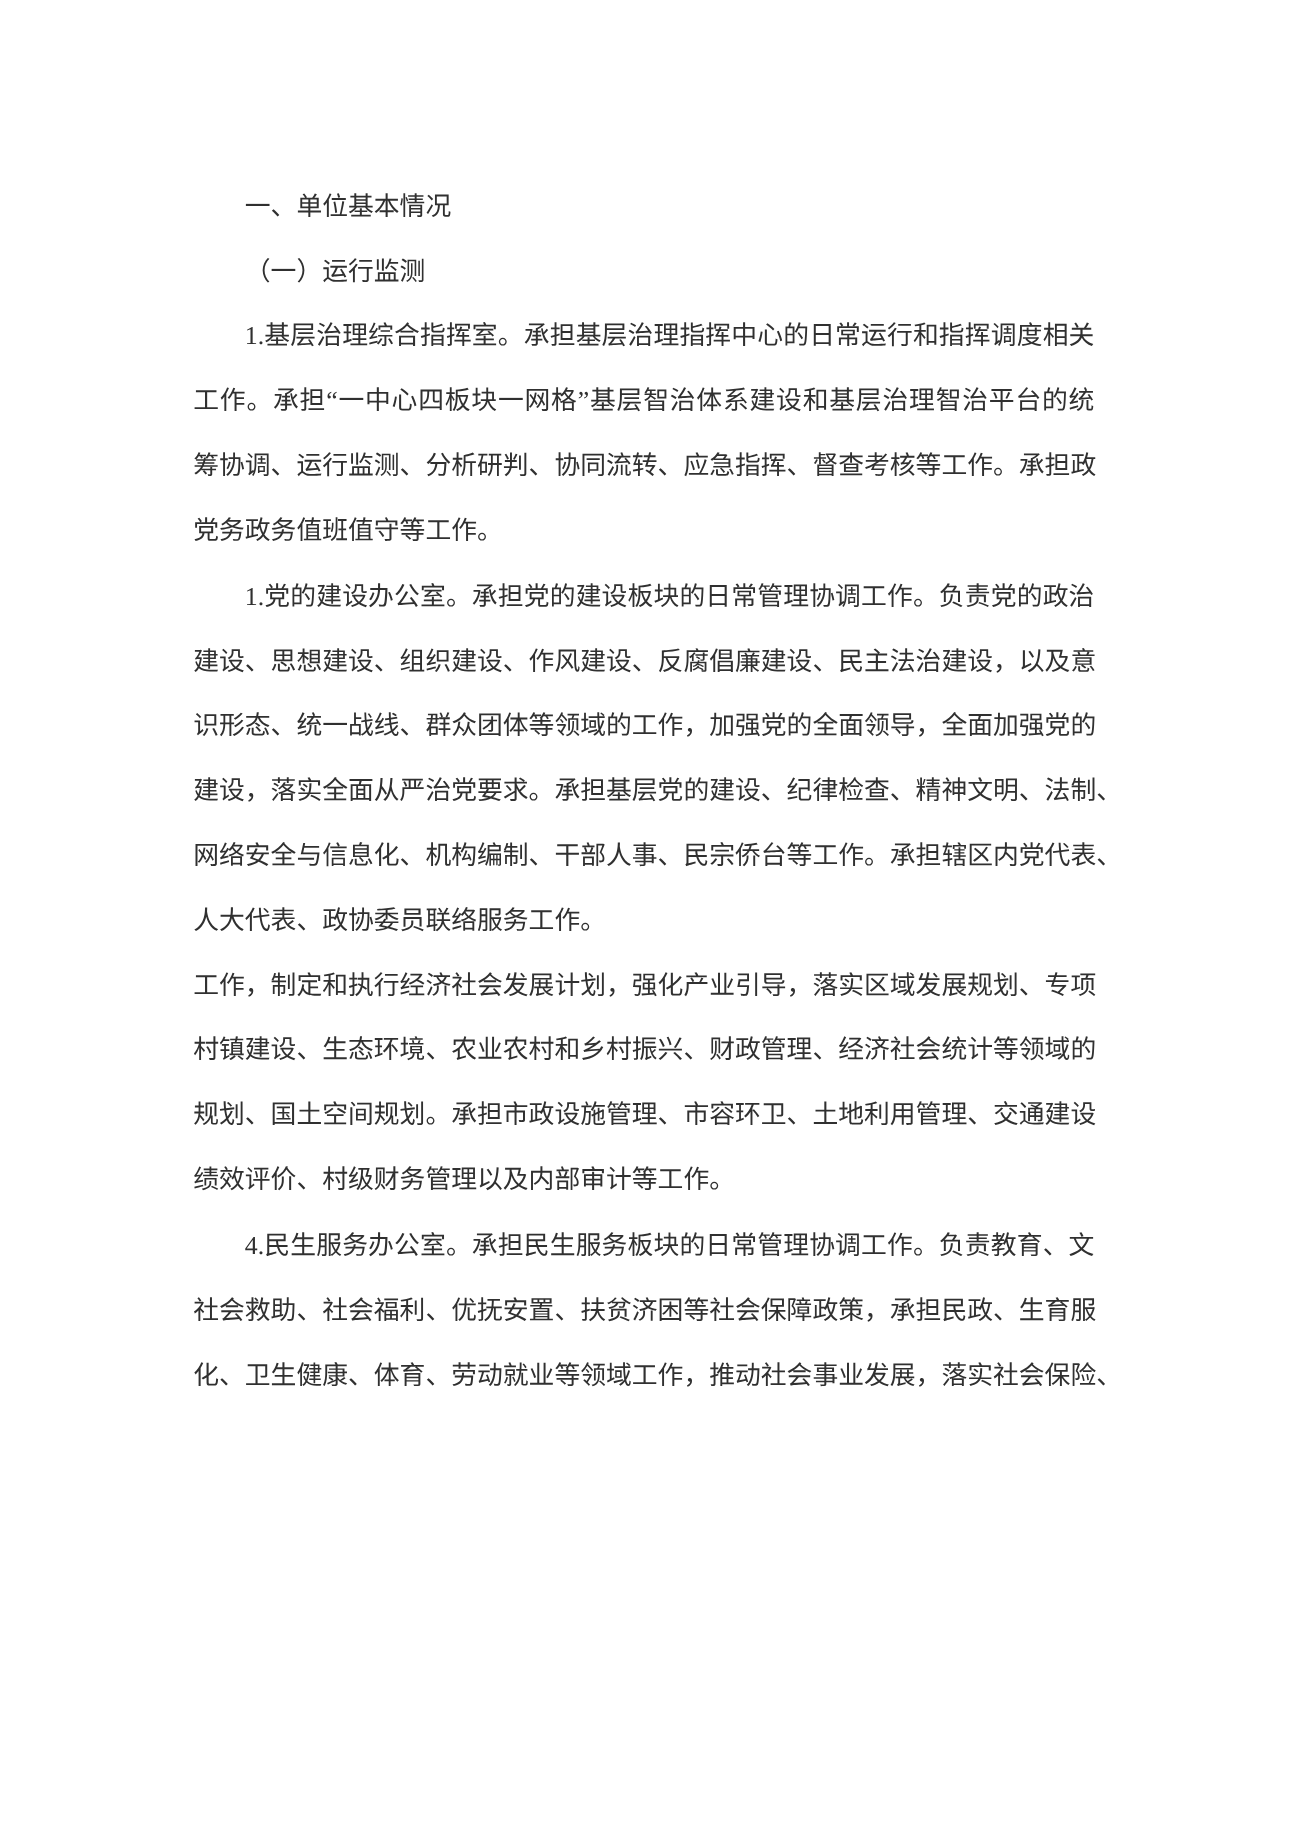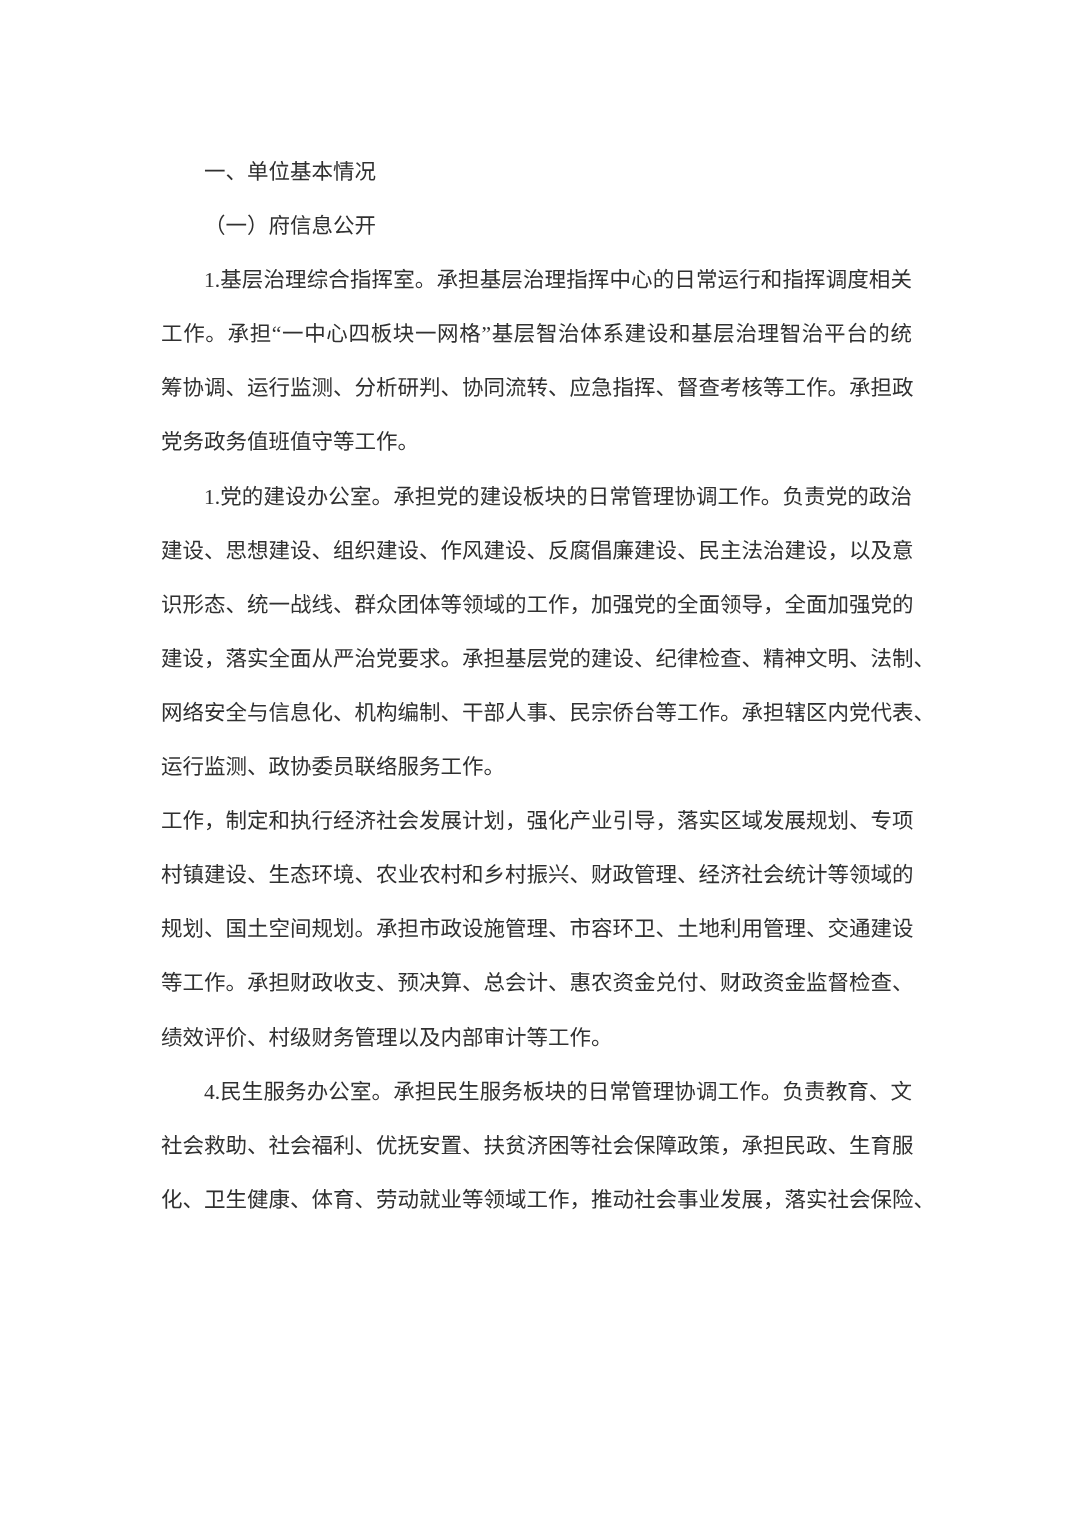--- a/index.html
+++ b/index.html
@@ -39,33 +39,32 @@
   .line.indent {
     text-indent: 2em;
   }
 </style>
 </head>
 <body>
 
 <div class="page">
   <div class="doc-body">
       <div class="line indent no-fill">一、单位基本情况</div>
-      <div class="line indent no-fill">（一）府信息公开</div>
+      <div class="line indent no-fill">（一）运行监测</div>
       <div class="line indent">1.基层治理综合指挥室。承担基层治理指挥中心的日常运行和指挥调度相关</div>
       <div class="line">工作。承担“一中心四板块一网格”基层智治体系建设和基层治理智治平台的统</div>
       <div class="line">筹协调、运行监测、分析研判、协同流转、应急指挥、督查考核等工作。承担政</div>
       <div class="line no-fill">党务政务值班值守等工作。</div>
       <div class="line indent">1.党的建设办公室。承担党的建设板块的日常管理协调工作。负责党的政治</div>
       <div class="line">建设、思想建设、组织建设、作风建设、反腐倡廉建设、民主法治建设，以及意</div>
       <div class="line">识形态、统一战线、群众团体等领域的工作，加强党的全面领导，全面加强党的</div>
       <div class="line">建设，落实全面从严治党要求。承担基层党的建设、纪律检查、精神文明、法制、</div>
       <div class="line">网络安全与信息化、机构编制、干部人事、民宗侨台等工作。承担辖区内党代表、</div>
-      <div class="line no-fill">运行监测、政协委员联络服务工作。</div>
+      <div class="line no-fill">人大代表、政协委员联络服务工作。</div>
       <div class="line">工作，制定和执行经济社会发展计划，强化产业引导，落实区域发展规划、专项</div>
       <div class="line">村镇建设、生态环境、农业农村和乡村振兴、财政管理、经济社会统计等领域的</div>
       <div class="line">规划、国土空间规划。承担市政设施管理、市容环卫、土地利用管理、交通建设</div>
-      <div class="line">等工作。承担财政收支、预决算、总会计、惠农资金兑付、财政资金监督检查、</div>
       <div class="line no-fill">绩效评价、村级财务管理以及内部审计等工作。</div>
       <div class="line indent">4.民生服务办公室。承担民生服务板块的日常管理协调工作。负责教育、文</div>
       <div class="line">社会救助、社会福利、优抚安置、扶贫济困等社会保障政策，承担民政、生育服</div>
       <div class="line">化、卫生健康、体育、劳动就业等领域工作，推动社会事业发展，落实社会保险、</div>
     </div>
 </div>
 
 </body></html>

